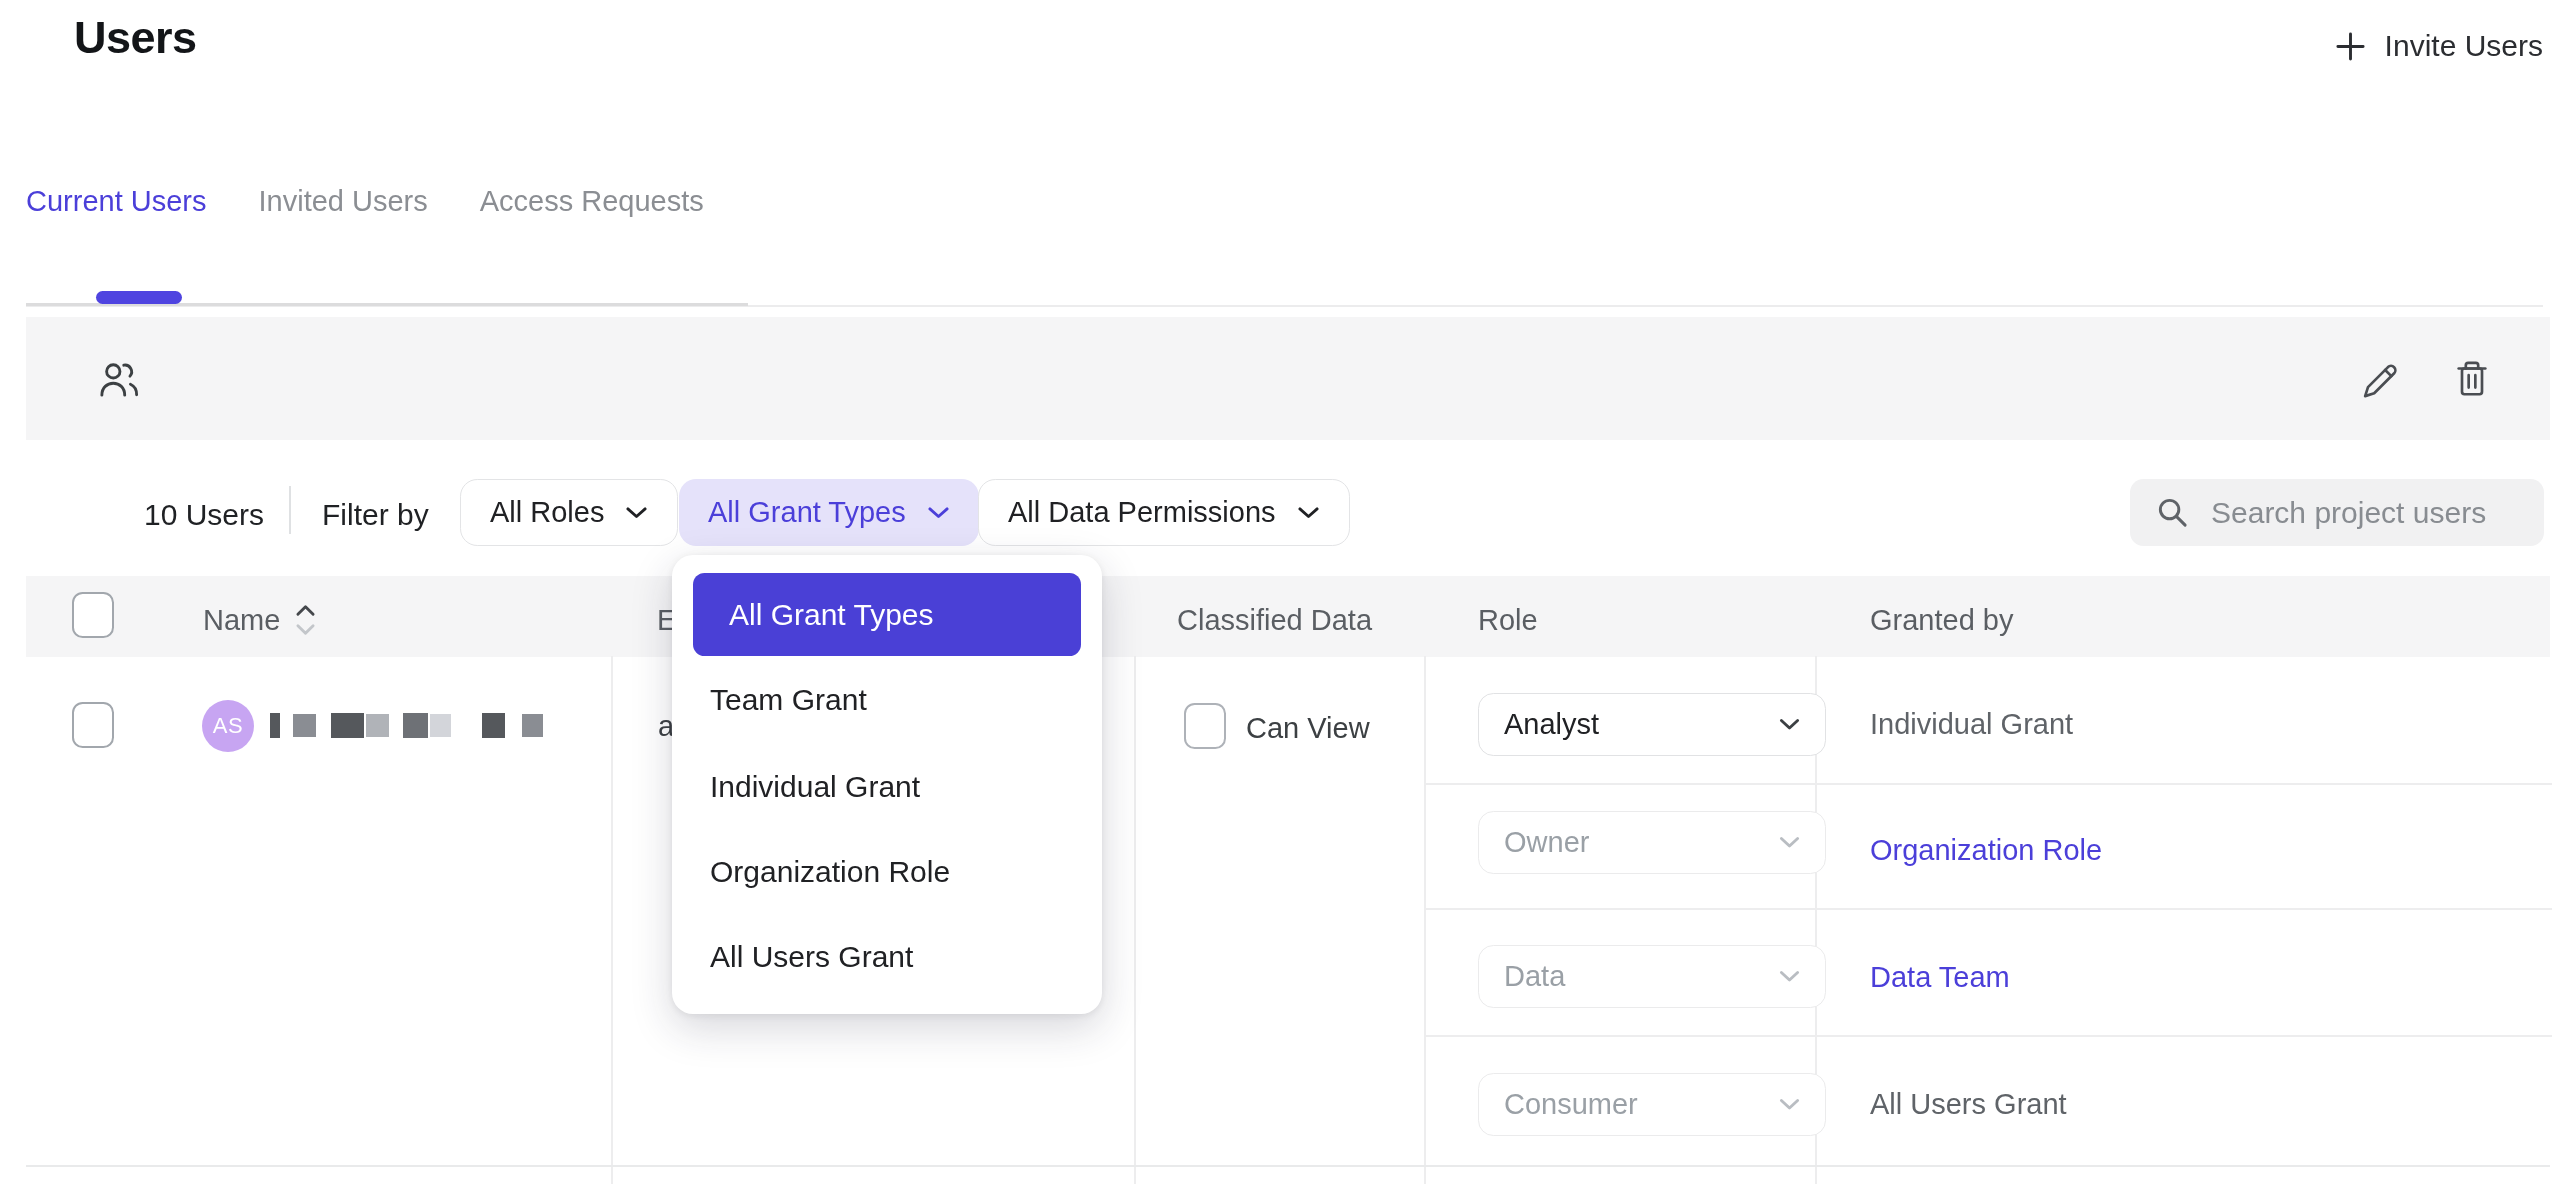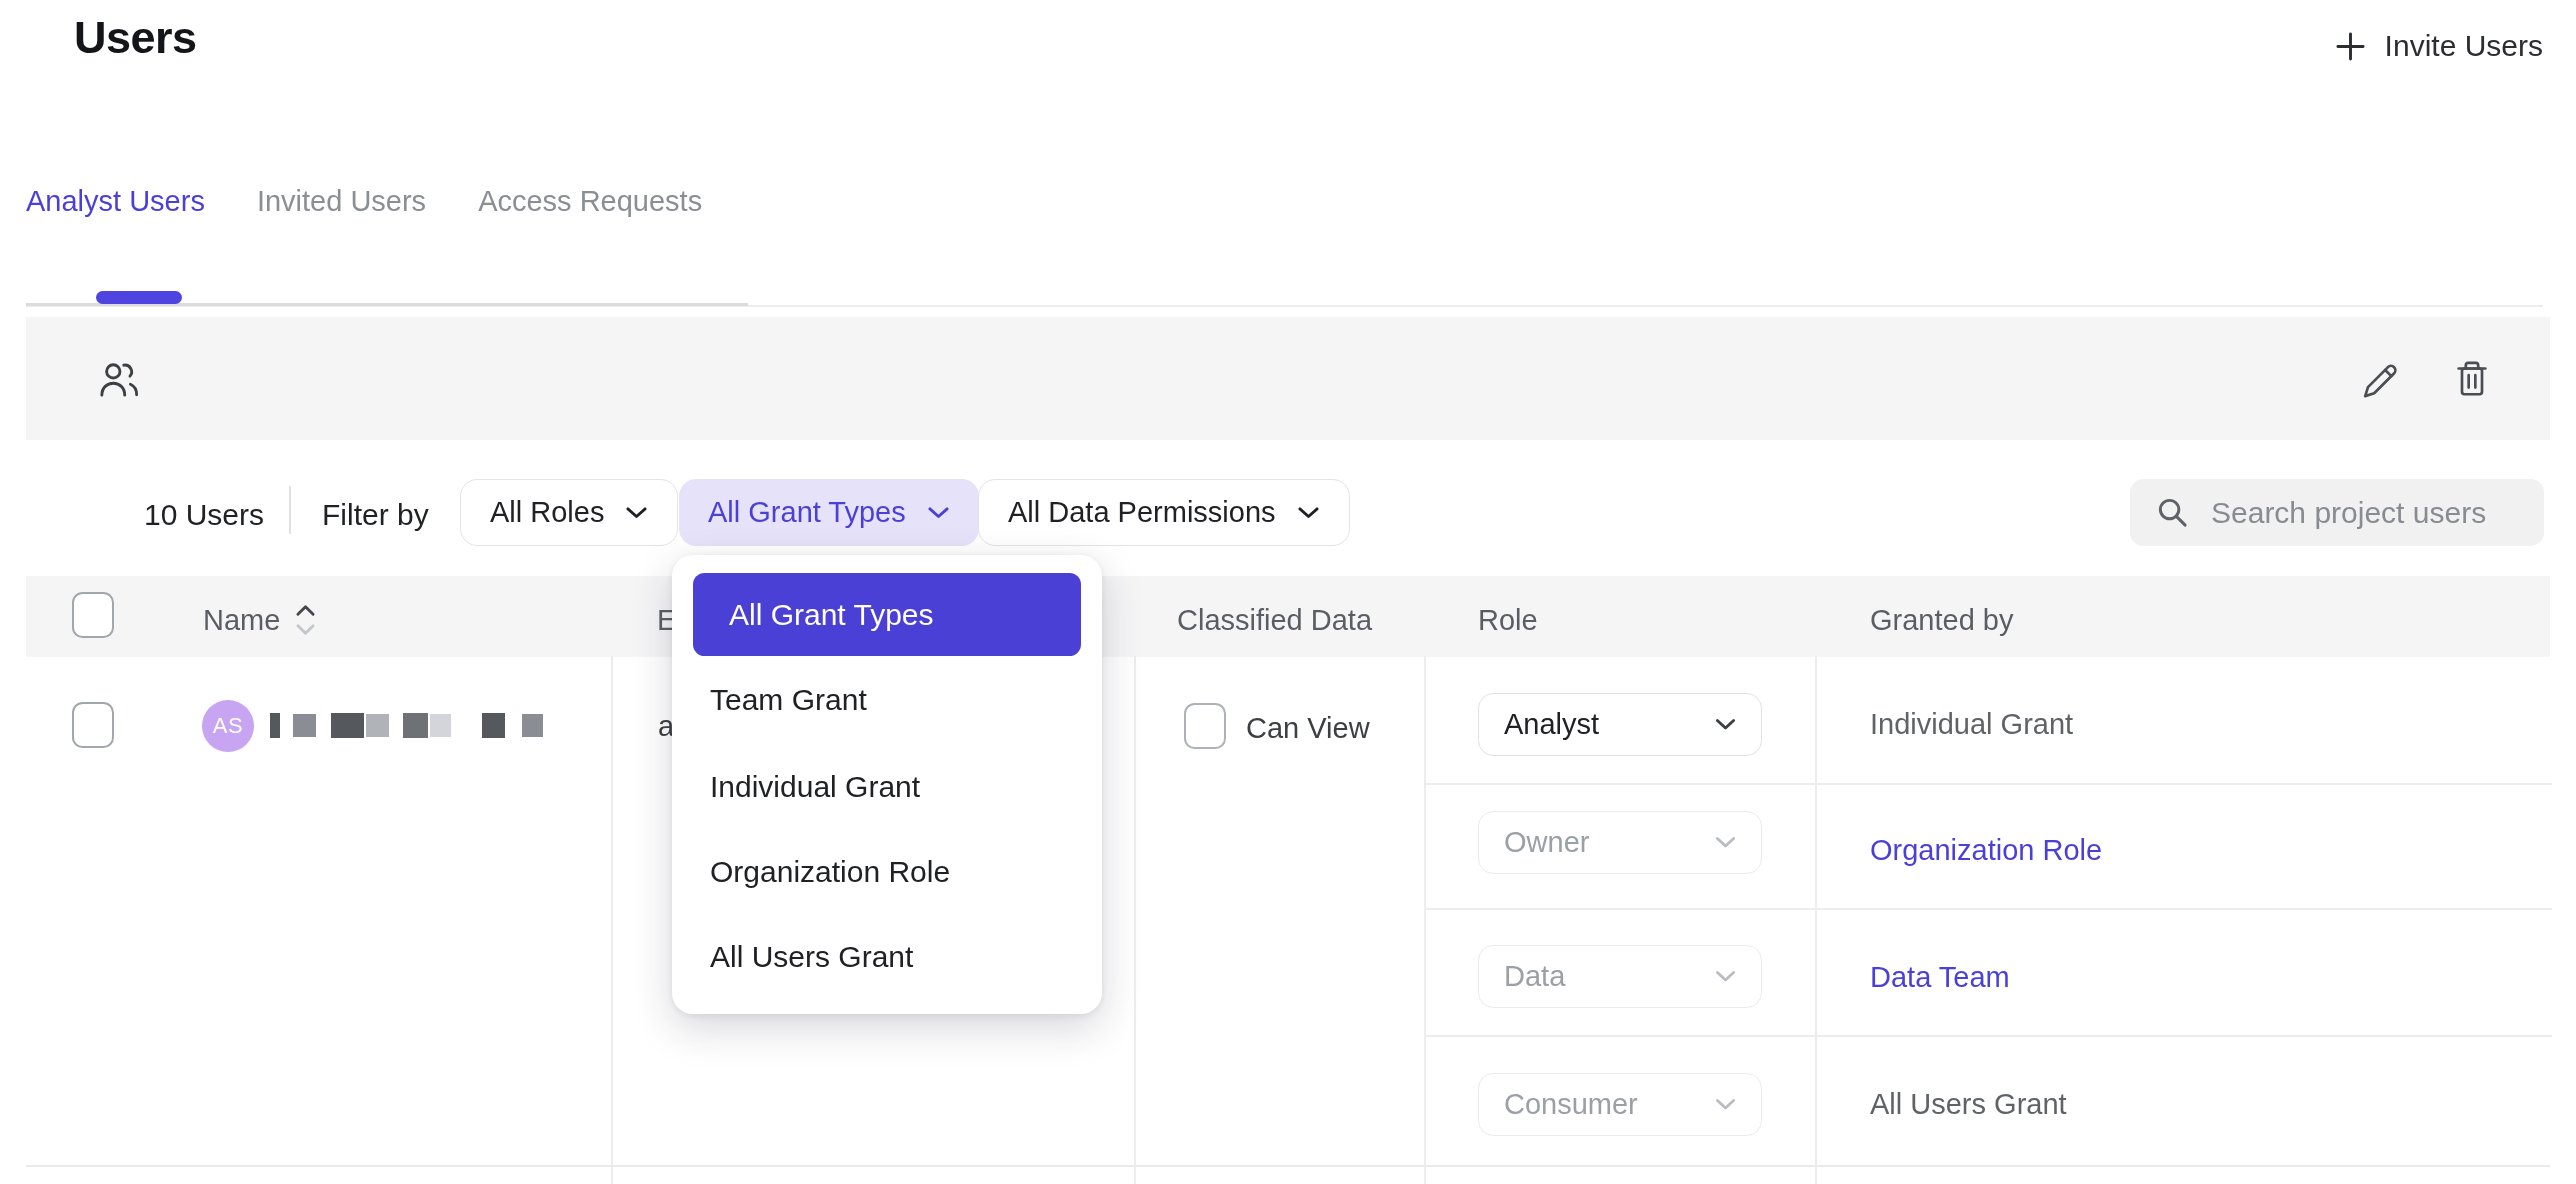--- a/index.html
+++ b/index.html
@@ -61,21 +61,21 @@
   .row-rule { position:absolute; left:26px; top:1165px; width:2524px; height:1.9px; background:#e9eaeb; }
 
   .avatar { left:202px; top:700px; width:52px; height:52px; border-radius:50%; background:#c7a5f2;
             color:#ffffff; font-size:22px; font-weight:500; display:flex; align-items:center;
             justify-content:center; letter-spacing:0.5px; }
   .name-redacted { left:270px; top:713px; height:25px; display:flex; align-items:center; }
   .cell-text { position:absolute; font-size:29px; color:#3c4043; white-space:nowrap; }
   .canview-label { left:1246px; top:712px; }
   .email-partial { left:658px; top:710px; }
 
-  .role-select { position:absolute; left:1478px; width:284px; height:63px; border:1.9px solid #e1e2e4;
+  .role-select { position:absolute; left:1478px; width:348px; height:63px; border:1.9px solid #e1e2e4;
                  border-radius:15.4px; background:#fff; display:flex; align-items:center;
                  justify-content:space-between; padding:0 25px; font-size:29px; color:#202124; cursor:pointer; }
   .role-select.disabled { border-color:#ebebec; color:#9aa0a6; cursor:default; }
   .granted { position:absolute; left:1870px; font-size:29px; color:#5f6368; white-space:nowrap; }
   .granted.link { color:#4b3fd9; cursor:pointer; }
 
   
   .dropdown-panel { left:672px; top:555px; width:430px; height:459px; background:#ffffff;
                     border-radius:21px; z-index:50;
                     box-shadow:0 13.4px 42px rgba(35,35,60,0.18), 0 1.9px 7.7px rgba(0,0,0,0.07); }
@@ -95,21 +95,21 @@
 <div class="abs invite-btn">
   <span>
     <svg width="33" height="33" viewBox="0 0 34 34">
         <path d="M17 4 V30 M4 17 H30" stroke="#2b2d31" stroke-width="3" stroke-linecap="round" fill="none"></path>
       </svg>
   </span>
   <span>Invite Users</span>
 </div>
 
 <div class="abs tabs">
-  <span class="tab active">Analyst Users</span>
+  <span class="tab active">Current Users</span>
   <span class="tab">Invited Users</span>
   <span class="tab">Access Requests</span>
 </div>
 <div class="abs tabs-rule-full"></div>
 <div class="abs tabs-rule"></div>
 <div class="abs tab-indicator"></div>
 
 <div class="abs banner">
   <span>
     <svg width="46" height="40" viewBox="0 0 48 42" fill="none" stroke="#3c4043" stroke-width="3" stroke-linecap="round">

